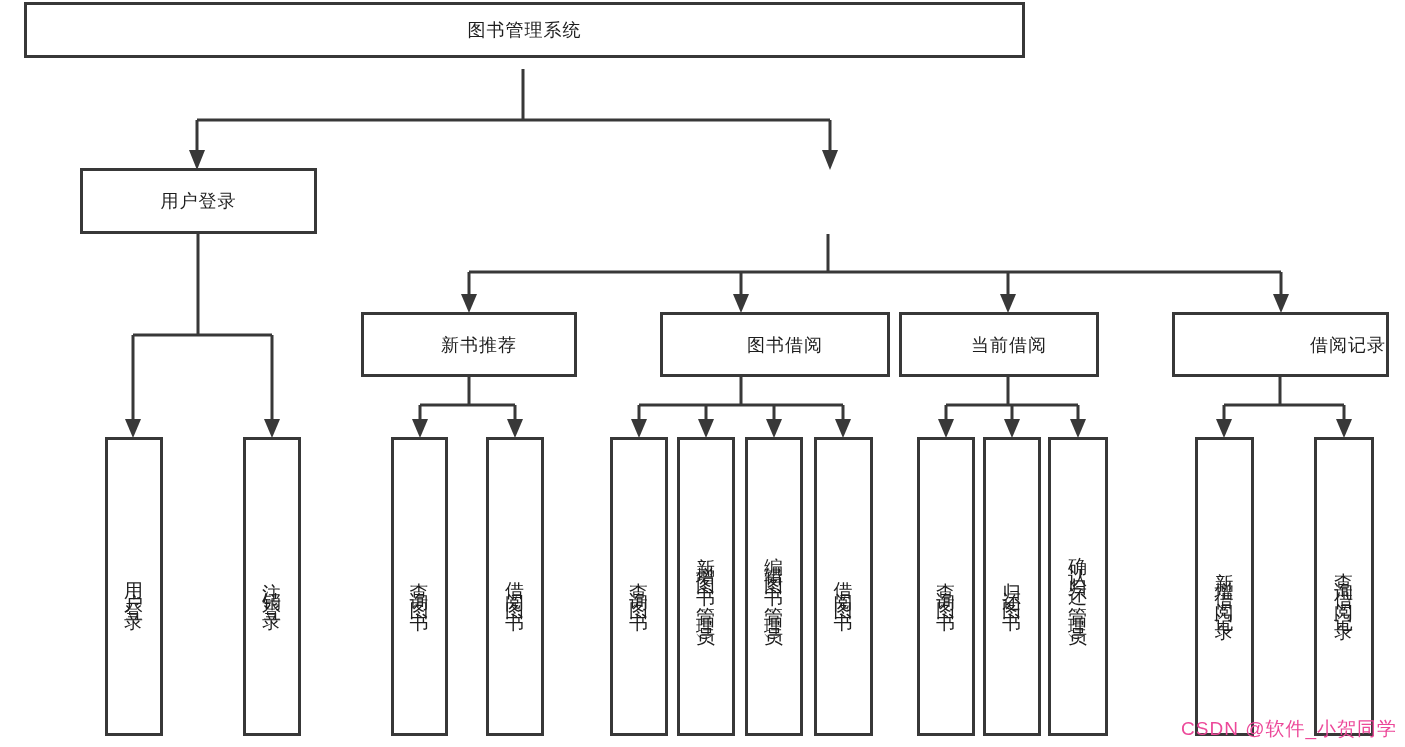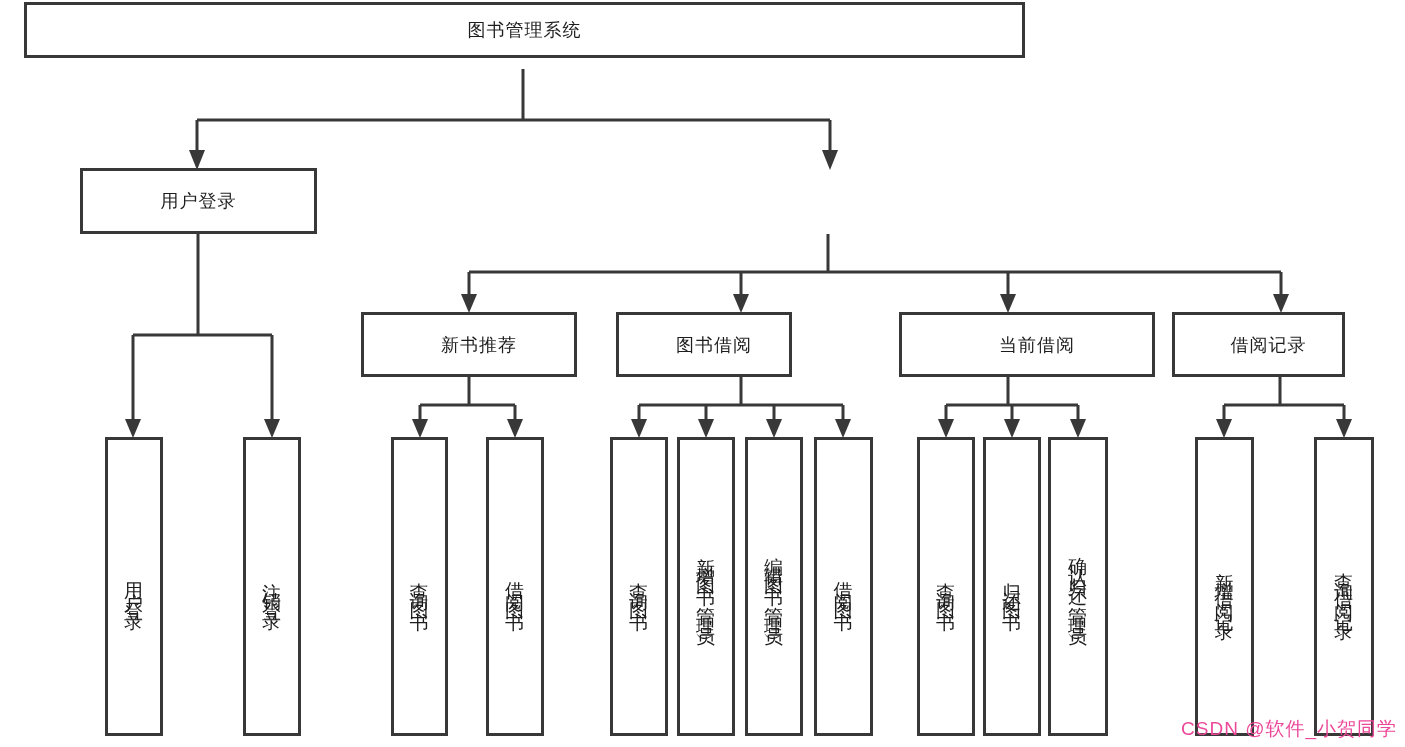--- a/index.html
+++ b/index.html
@@ -19,23 +19,23 @@
     font-size:19px;letter-spacing:10px;line-height:1;white-space:nowrap;
   }
   
   #root{left:24px;top:2px;width:1001px;height:56px;}
   
   #l2-user{left:80px;top:168px;width:237px;height:66px;}
   #l2-book{left:711px;top:168px;width:233px;height:66px;}
   
   .l3{top:312px;height:65px;padding-left:20px;}
   #l3-new{left:361px;width:216px;}
-  #l3-borrow{left:616px;width:176px;}
-  #l3-current{left:899px;width:256px;}
-  #l3-records{left:1172px;width:173px;}
+  #l3-borrow{left:660px;width:230px;}
+  #l3-current{left:899px;width:200px;}
+  #l3-records{left:1172px;width:217px;justify-content:flex-end;}
   
   .leaf{top:437px;height:299px;}
   #lf-u1{left:105px;width:58px;}
   #lf-u2{left:243px;width:58px;}
   #lf-n1{left:391px;width:57px;}
   #lf-n2{left:486px;width:58px;}
   #lf-b1{left:610px;width:58px;}
   #lf-b2{left:677px;width:58px;}
   #lf-b3{left:745px;width:58px;}
   #lf-b4{left:814px;width:59px;}

